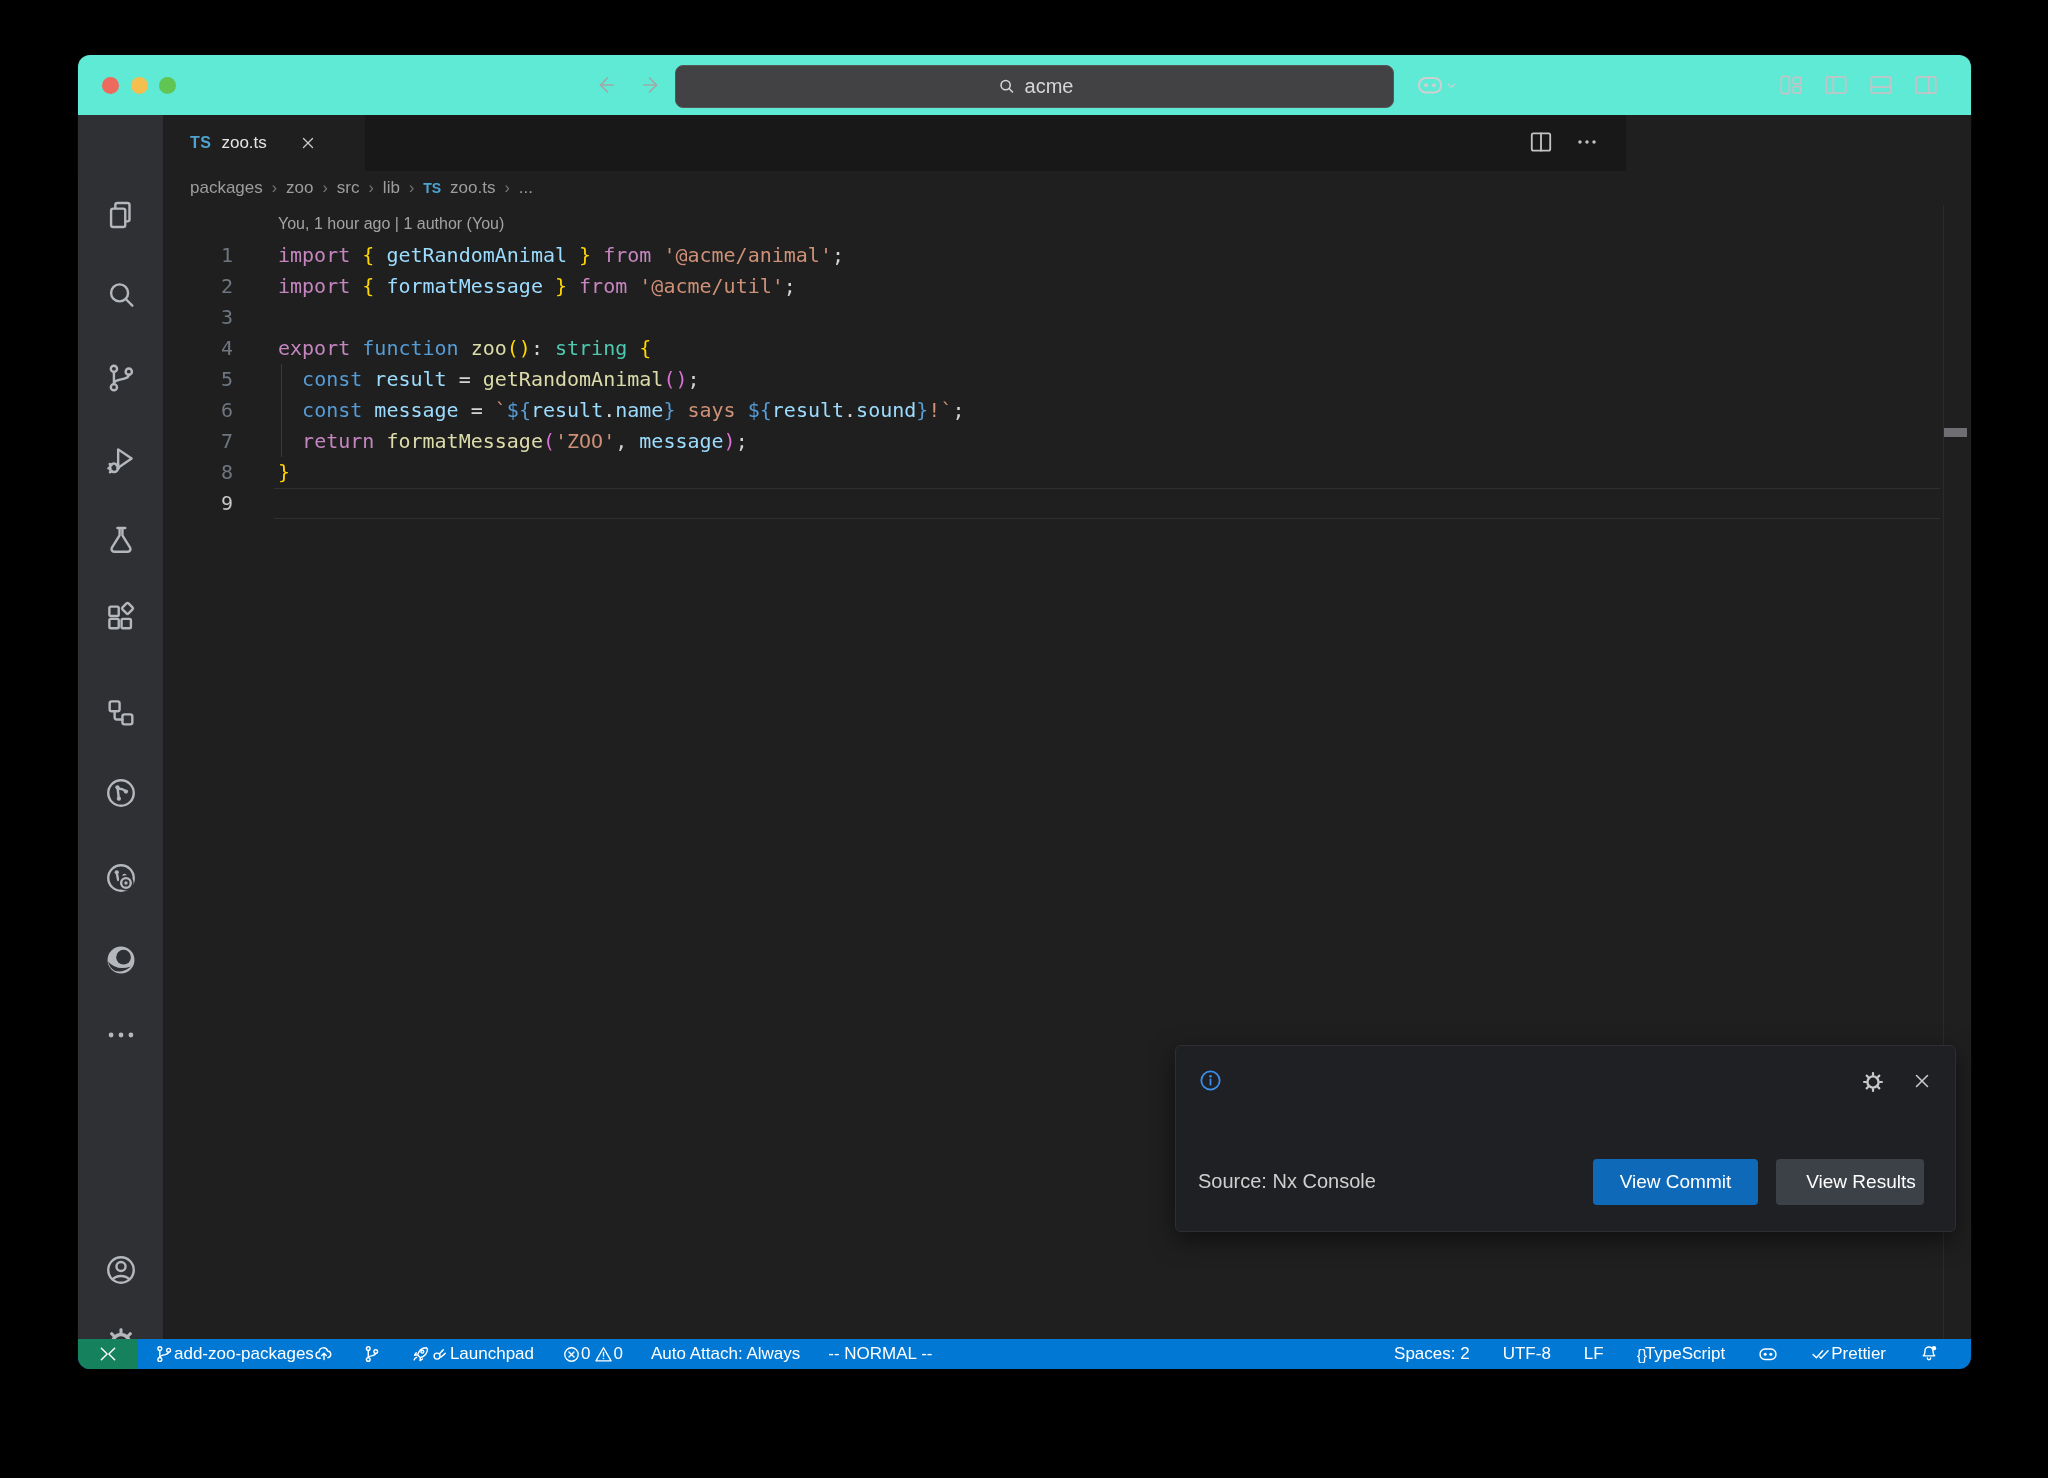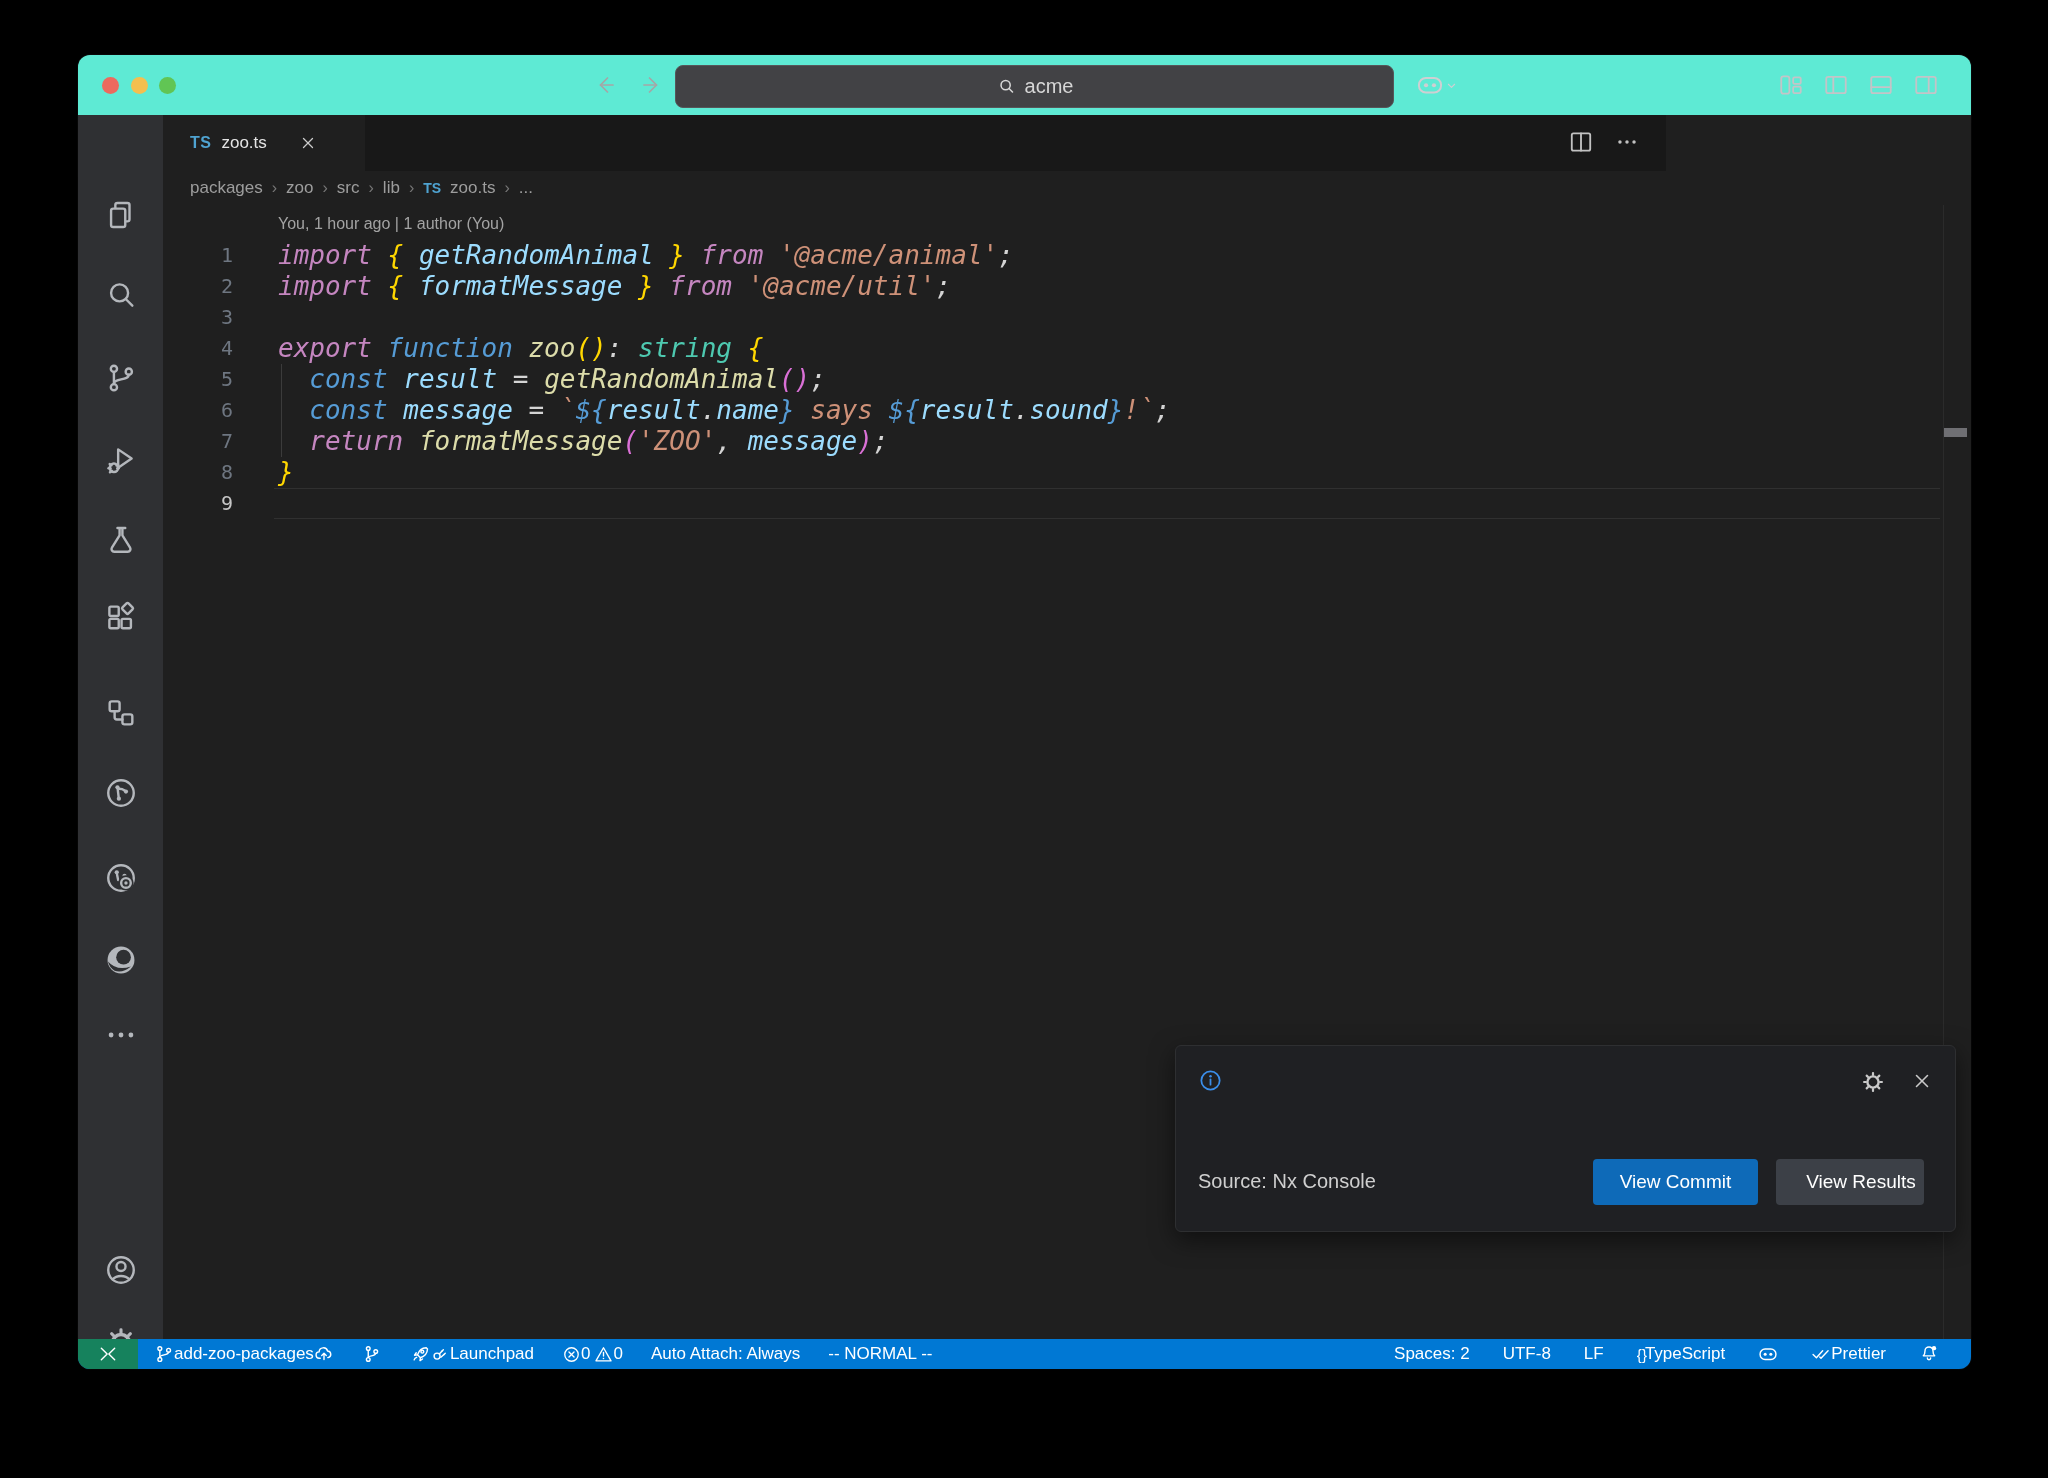--- a/index.html
+++ b/index.html
@@ -12,38 +12,38 @@
   .nav-arrow{position:absolute;top:18px;width:24px;height:24px;color:#a6a6a6;}
   .searchbox{position:absolute;left:597px;top:10px;width:717px;height:41px;background:#424245;
     border:1px solid #565659;border-radius:8px;display:flex;align-items:center;justify-content:center;
     color:#d6d6d6;font-size:20px;gap:7px;}
   .copilot-tb{position:absolute;left:1338px;top:16px;color:#cfcfd2;display:flex;align-items:center;}
   .layout-ctrls{position:absolute;right:32px;top:17px;display:flex;gap:19px;color:#c4c4c7;}
   
   .activitybar{position:absolute;left:0;top:60px;width:85px;height:1224px;background:#2f3033;}
   .ab-icon{position:absolute;left:50%;transform:translate(-50%,-50%);color:#b4b7bc;}
   
-  .editor{position:absolute;left:85px;top:60px;width:1463px;height:1224px;background:#1f1f1f;padding-left:40px;}
+  .editor{position:absolute;left:85px;top:60px;width:1463px;height:1224px;background:#1f1f1f;}
   .tabstrip{position:absolute;left:0;top:0;width:100%;height:56px;background:#181818;}
   .tab{position:absolute;left:0;top:0;width:202px;height:56px;background:#1f1f1f;display:flex;
     align-items:center;padding-left:27px;box-sizing:border-box;gap:10px;}
   .ts-badge{color:#4fa3d1;font-weight:bold;font-size:16px;letter-spacing:.5px;}
   .tab-label{color:#e4e4e4;font-size:17px;}
   .tab-close{margin-left:22px;color:#cccccc;}
   .editor-actions{position:absolute;right:26px;top:14px;display:flex;gap:20px;color:#c2c2c2;}
   .breadcrumbs{position:absolute;left:27px;top:56px;height:34px;display:flex;align-items:center;
     font-size:17px;color:#9d9d9d;gap:9px;white-space:nowrap;}
   .bc-sep{color:#767676;font-size:16px;}
   .bc-ts{color:#4fa3d1;font-weight:bold;font-size:14px;}
   
   .blame{position:absolute;left:115px;top:100px;font-size:16px;color:#a3a3a3;}
   .gutter{position:absolute;left:0;top:125px;width:70px;text-align:right;
     font-family:"DejaVu Sans Mono",monospace;font-size:20px;line-height:31px;color:#6e7681;}
   .codecol{position:absolute;left:115px;top:125px;font-family:"DejaVu Sans Mono",monospace;
-    font-size:26px;line-height:31px;white-space:pre;color:#d4d4d4;font-style:italic;}
+    font-size:20px;line-height:31px;white-space:pre;color:#d4d4d4;}
   .tk-kw{color:#C586C0}.tk-kw2{color:#569CD6}.tk-fn{color:#DCDCAA}.tk-var{color:#9CDCFE}
   .tk-type{color:#4EC9B0}.tk-str{color:#CE9178}.tk-b1{color:#FFD700}.tk-b2{color:#DA70D6}.tk-p{color:#d4d4d4}
   .cur-line{position:absolute;left:111px;top:373px;width:1666px;height:29px;
     border-top:1px solid #303030;border-bottom:1px solid #303030;}
   .indent-guide{position:absolute;left:118px;top:249px;width:1px;height:93px;background:#3b3b3b;}
   .ov-ruler{position:absolute;left:1780px;top:90px;width:1px;height:1134px;background:#2b2b2b;}
   .ov-marker{position:absolute;left:1781px;top:313px;width:23px;height:9px;background:#6f6f73;}
   
   .toast{position:absolute;background:#1f2023;border:1px solid #2e2f31;border-radius:6px;
     box-shadow:0 8px 24px rgba(0,0,0,.5);color:#e4e4e4;}

